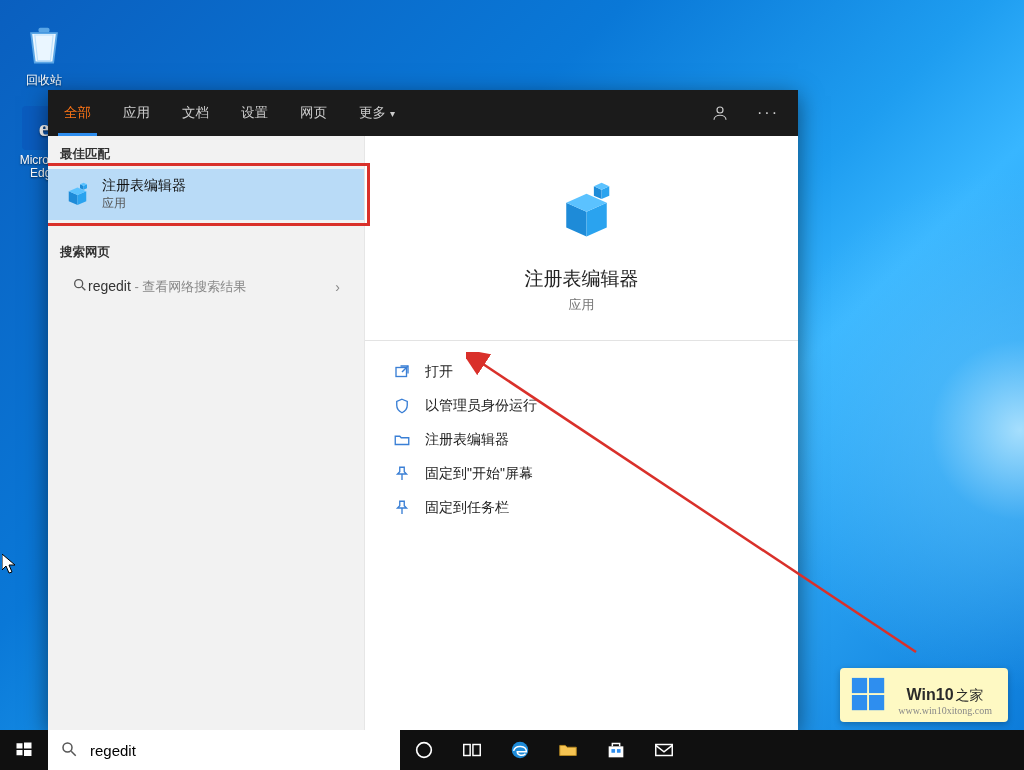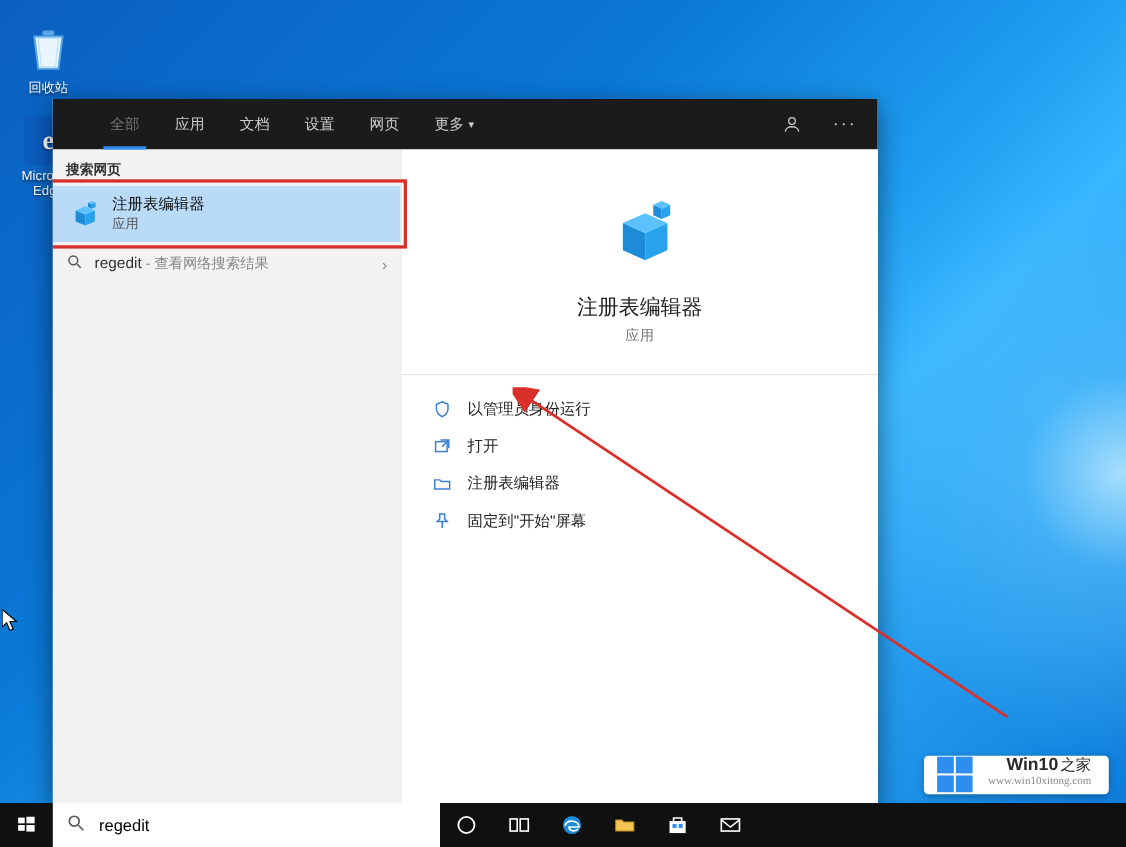--- a/index.html
+++ b/index.html
@@ -115,22 +115,21 @@
   color: #ccc;
   font-size: 13.5px;
 }
 .sp-tab {
   padding: 0 16px;
   display: flex; align-items: center; justify-content: center;
   cursor: default;
   position: relative;
 }
 .sp-tab.active {
-  color: #737373;
-  margin-left: 36px;
+  color: #f97316;
 }
 .sp-tab.active::after {
   content: "";
   position: absolute;
   left: 10px; right: 10px; bottom: 0;
   height: 3px;
   background: #2e8eef;
 }
 .sp-header-spacer { flex: 1; }
 .sp-header-right {
@@ -179,22 +178,21 @@
 }
 .sp-result .app-icon {
   width: 30px; height: 30px;
   display:flex;align-items:center;justify-content:center;
 }
 .sp-result .titles .t1 { font-size: 14px; color: #111; }
 .sp-result .titles .t2 { font-size: 12px; color: #555; }
 
 .sp-web-item {
   display: flex; align-items: center;
-  padding: 10px 12px;
-  gap: 10px;
+  padding: 10px 24px;
   color: #333;
   font-size: 14px;
 }
 .sp-web-item .muted { color: #888; font-size: 13px; }
 .sp-web-item .chev { margin-left: auto; color: #888; }
 
 
 .sp-right {
   flex: 1;
   background: #fff;
@@ -243,25 +241,25 @@
 
 .arrow {
   position: absolute;
   pointer-events: none;
 }
 
 
 .watermark {
   position: absolute;
   right: 16px; bottom: 48px;
-  background: #ffffff;
+  background: #fef9c3;
   border-radius: 4px;
-  padding: 0 16px 6px 58px;
+  padding: 18px 16px 6px 58px;
   box-shadow: 0 2px 6px rgba(0,0,0,.25);
-  text-align: right;
+  text-align: center;
 }
 .watermark .logosq {
   position: absolute;
   left: 10px; top: 50%; transform: translateY(-50%);
   width: 38px; height: 38px;
 }
 .watermark .l1 {
   font-size: 16px;
   color: #2a2a2a;
 }
@@ -310,21 +308,21 @@
           <circle cx="12" cy="8" r="4"></circle>
           <path d="M4 21c0-4 4-6 8-6s8 2 8 6"></path>
         </svg>
       </div>
       <div class="hicon" style="font-size:16px;letter-spacing:2px">···</div>
     </div>
   </div>
 
   <div class="sp-body">
     <div class="sp-left">
-      <div class="sp-section-label">搜索网页</div>
+      <div class="sp-section-label">最佳匹配</div>
 
       <div class="sp-result">
         <div class="red-box"></div>
         <div class="app-icon">
           <svg viewBox="0 0 48 48" width="30" height="30">
             <g transform="translate(4,6)">
 
               <polygon points="10,28 24,34 24,18 10,12" fill="#1e8bd8"></polygon>
               <polygon points="24,34 38,28 38,12 24,18" fill="#2aa3ef"></polygon>
               <polygon points="10,12 24,6 38,12 24,18" fill="#5bc2ff"></polygon>
@@ -336,20 +334,21 @@
               </g>
             </g>
           </svg>
         </div>
         <div class="titles">
           <div class="t1">注册表编辑器</div>
           <div class="t2">应用</div>
         </div>
       </div>
 
+      <div class="sp-section-label" style="margin-top:14px">搜索网页</div>
 
       <div class="sp-web-item">
         <span>
           <svg viewBox="0 0 24 24" width="16" height="16" fill="none" stroke="#555" stroke-width="2">
             <circle cx="10" cy="10" r="6"></circle>
             <line x1="15" y1="15" x2="20" y2="20"></line>
           </svg>
         </span>
         <span>
           <span>regedit</span><span class="muted"> - 查看网络搜索结果</span>
@@ -372,50 +371,58 @@
         </g>
       </svg>
       <div class="preview-title">注册表编辑器</div>
       <div class="preview-sub">应用</div>
       <div class="preview-divider"></div>
 
       <div class="action-list">
         <div class="action">
           <span class="aicon">
             <svg viewBox="0 0 24 24" width="18" height="18" fill="none" stroke="currentColor" stroke-width="1.8">
-              <path d="M12 3l7 3v5c0 5-3 8-7 10-4-2-7-5-7-10V6l7-3z"></path>
-            </svg>
-          </span>
-          <span>以管理员身份运行</span>
-        </div>
-        <div class="action">
-          <span class="aicon">
-            <svg viewBox="0 0 24 24" width="18" height="18" fill="none" stroke="currentColor" stroke-width="1.8">
               <rect x="4" y="6" width="14" height="12"></rect>
               <path d="M10 4h10v10"></path>
               <path d="M20 4L12 12"></path>
             </svg>
           </span>
           <span>打开</span>
+        </div>
+        <div class="action">
+          <span class="aicon">
+            <svg viewBox="0 0 24 24" width="18" height="18" fill="none" stroke="currentColor" stroke-width="1.8">
+              <path d="M12 3l7 3v5c0 5-3 8-7 10-4-2-7-5-7-10V6l7-3z"></path>
+            </svg>
+          </span>
+          <span>以管理员身份运行</span>
         </div>
         <div class="action">
           <span class="aicon">
             <svg viewBox="0 0 24 24" width="18" height="18" fill="none" stroke="currentColor" stroke-width="1.8">
               <path d="M3 7h6l2 2h10v9H3z"></path>
             </svg>
           </span>
           <span>注册表编辑器</span>
         </div>
         <div class="action">
           <span class="aicon">
             <svg viewBox="0 0 24 24" width="18" height="18" fill="none" stroke="currentColor" stroke-width="1.8">
               <path d="M9 3h6v6l3 3H6l3-3V3zM12 12v8"></path>
             </svg>
           </span>
           <span>固定到"开始"屏幕</span>
+        </div>
+        <div class="action">
+          <span class="aicon">
+            <svg viewBox="0 0 24 24" width="18" height="18" fill="none" stroke="currentColor" stroke-width="1.8">
+              <path d="M9 3h6v6l3 3H6l3-3V3zM12 12v8"></path>
+            </svg>
+          </span>
+          <span>固定到任务栏</span>
         </div>
       </div>
     </div>
   </div>
 </div>
 
 <svg class="arrow" style="left:466px; top:352px;" width="460" height="310">
   <defs>
     <marker id="ah" markerWidth="12" markerHeight="10" refX="2" refY="5" orient="auto">
       <polygon points="0,0 12,5 0,10" fill="#d9302a"></polygon>

